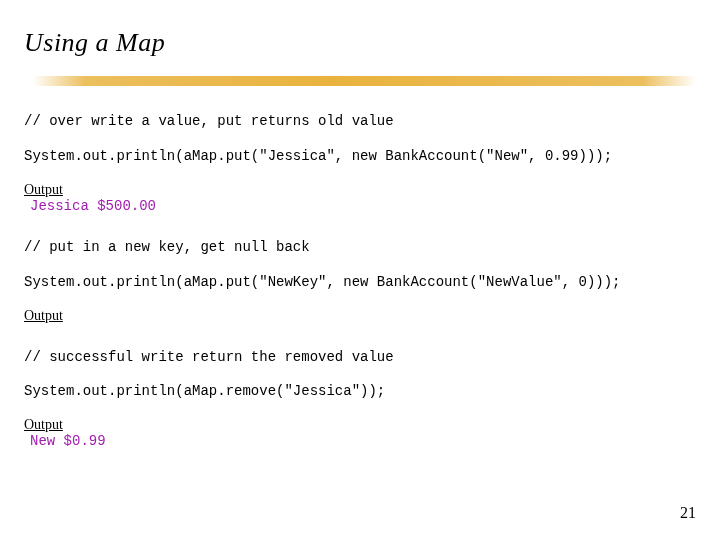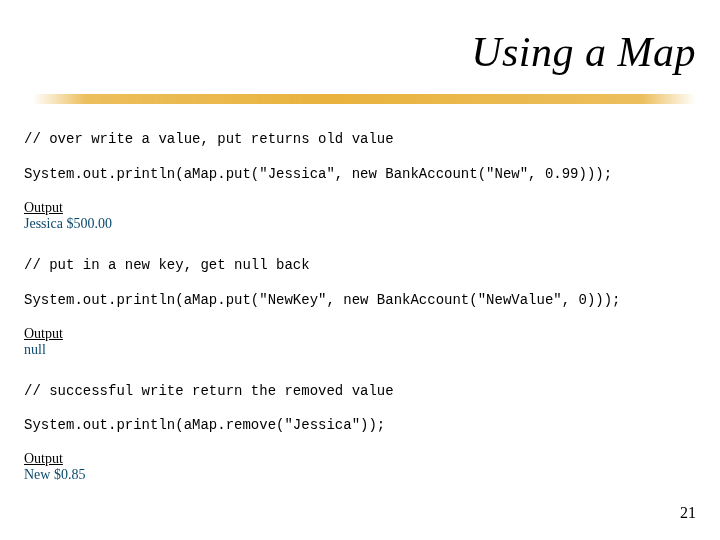--- a/index.html
+++ b/index.html
@@ -6,26 +6,25 @@
   body {
     width: 720px;
     height: 540px;
     background: #fff;
     font-family: Georgia, 'Times New Roman', serif;
     padding: 28px 24px 20px 24px;
     position: relative;
   }
   .title {
     font-style: italic;
-    font-size: 42px;
+    font-size: 26px;
     font-weight: normal;
     color: #000;
     letter-spacing: 0.5px;
     margin-bottom: 12px;
-    text-align: right;
   }
   .underline {
     position: relative;
     height: 26px;
     margin-bottom: 14px;
   }
   .underline-inner {
     position: absolute;
     left: 8px;
     right: 0;
@@ -51,23 +50,24 @@
     white-space: pre;
     margin-top: 16px;
   }
   .label {
     font-family: Georgia, 'Times New Roman', serif;
     font-size: 14px;
     margin-top: 16px;
     text-decoration: underline;
   }
   .result {
-    font-family: Liberation Serif, serif;
+    font-family: Liberation Mono, monospace;
     font-size: 14px;
-    color: #0c4a6e;
+    color: #a21caf;
+    margin-left: 6px;
   }
   .pagenum {
     position: absolute;
     right: 24px;
     bottom: 18px;
     font-family: Georgia, 'Times New Roman', serif;
     font-size: 16px;
     color: #000;
   }
 </style>
@@ -84,23 +84,22 @@
   <div class="code">// over write a value, put returns old value</div>
   <div class="code">System.out.println(aMap.put("Jessica", new BankAccount("New", 0.99)));</div>
   <div class="label">Output</div>
   <div class="result">Jessica $500.00</div>
 </div>
 
 <div class="block">
   <div class="code">// put in a new key, get null back</div>
   <div class="code">System.out.println(aMap.put("NewKey", new BankAccount("NewValue", 0)));</div>
   <div class="label">Output</div>
-  <div class="result">null</div>
 </div>
 
 <div class="block">
   <div class="code">// successful write return the removed value</div>
   <div class="code">System.out.println(aMap.remove("Jessica"));</div>
   <div class="label">Output</div>
-  <div class="result">New $0.85</div>
+  <div class="result">New $0.99</div>
 </div>
 
 <div class="pagenum">21</div>
 
 </body></html>

